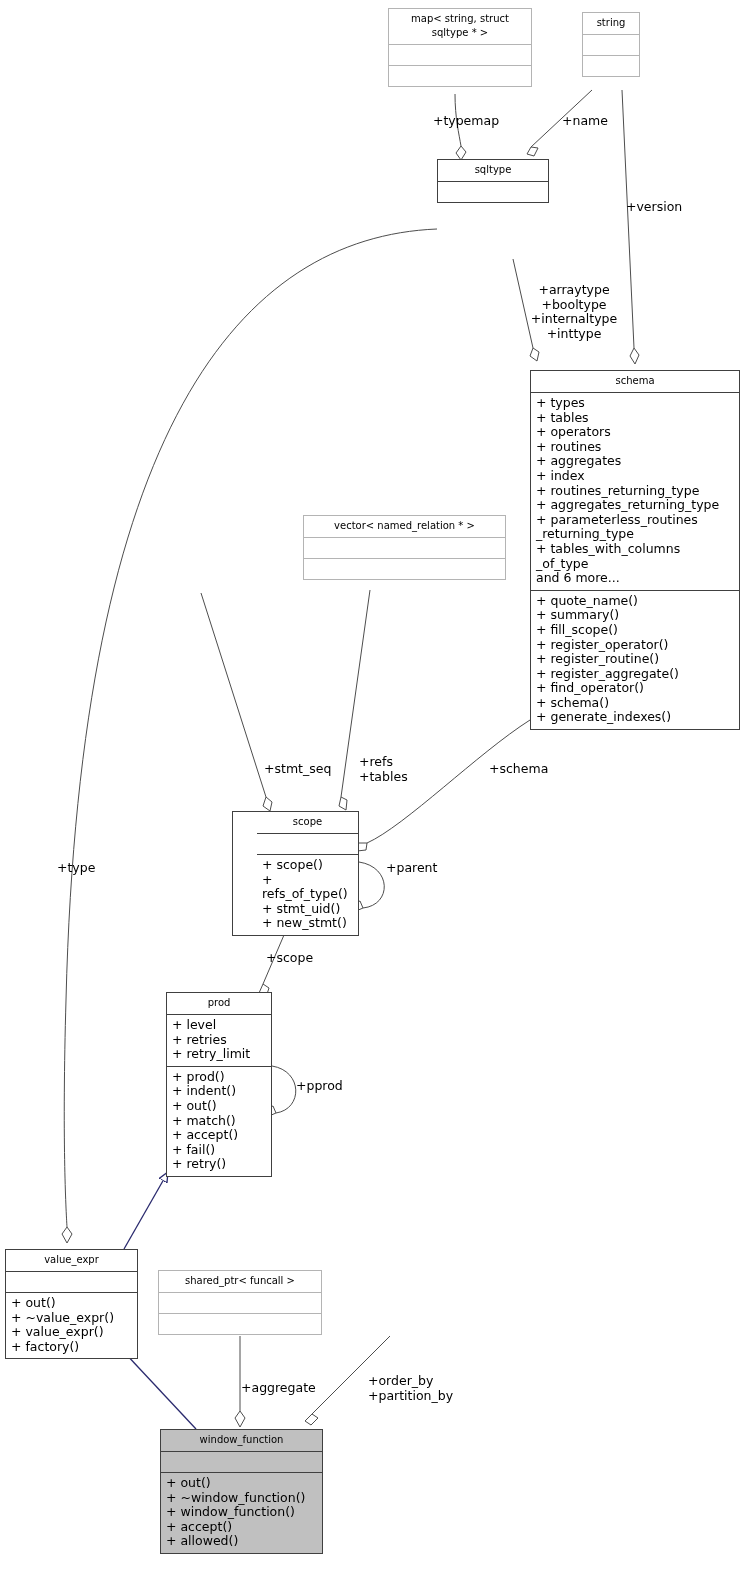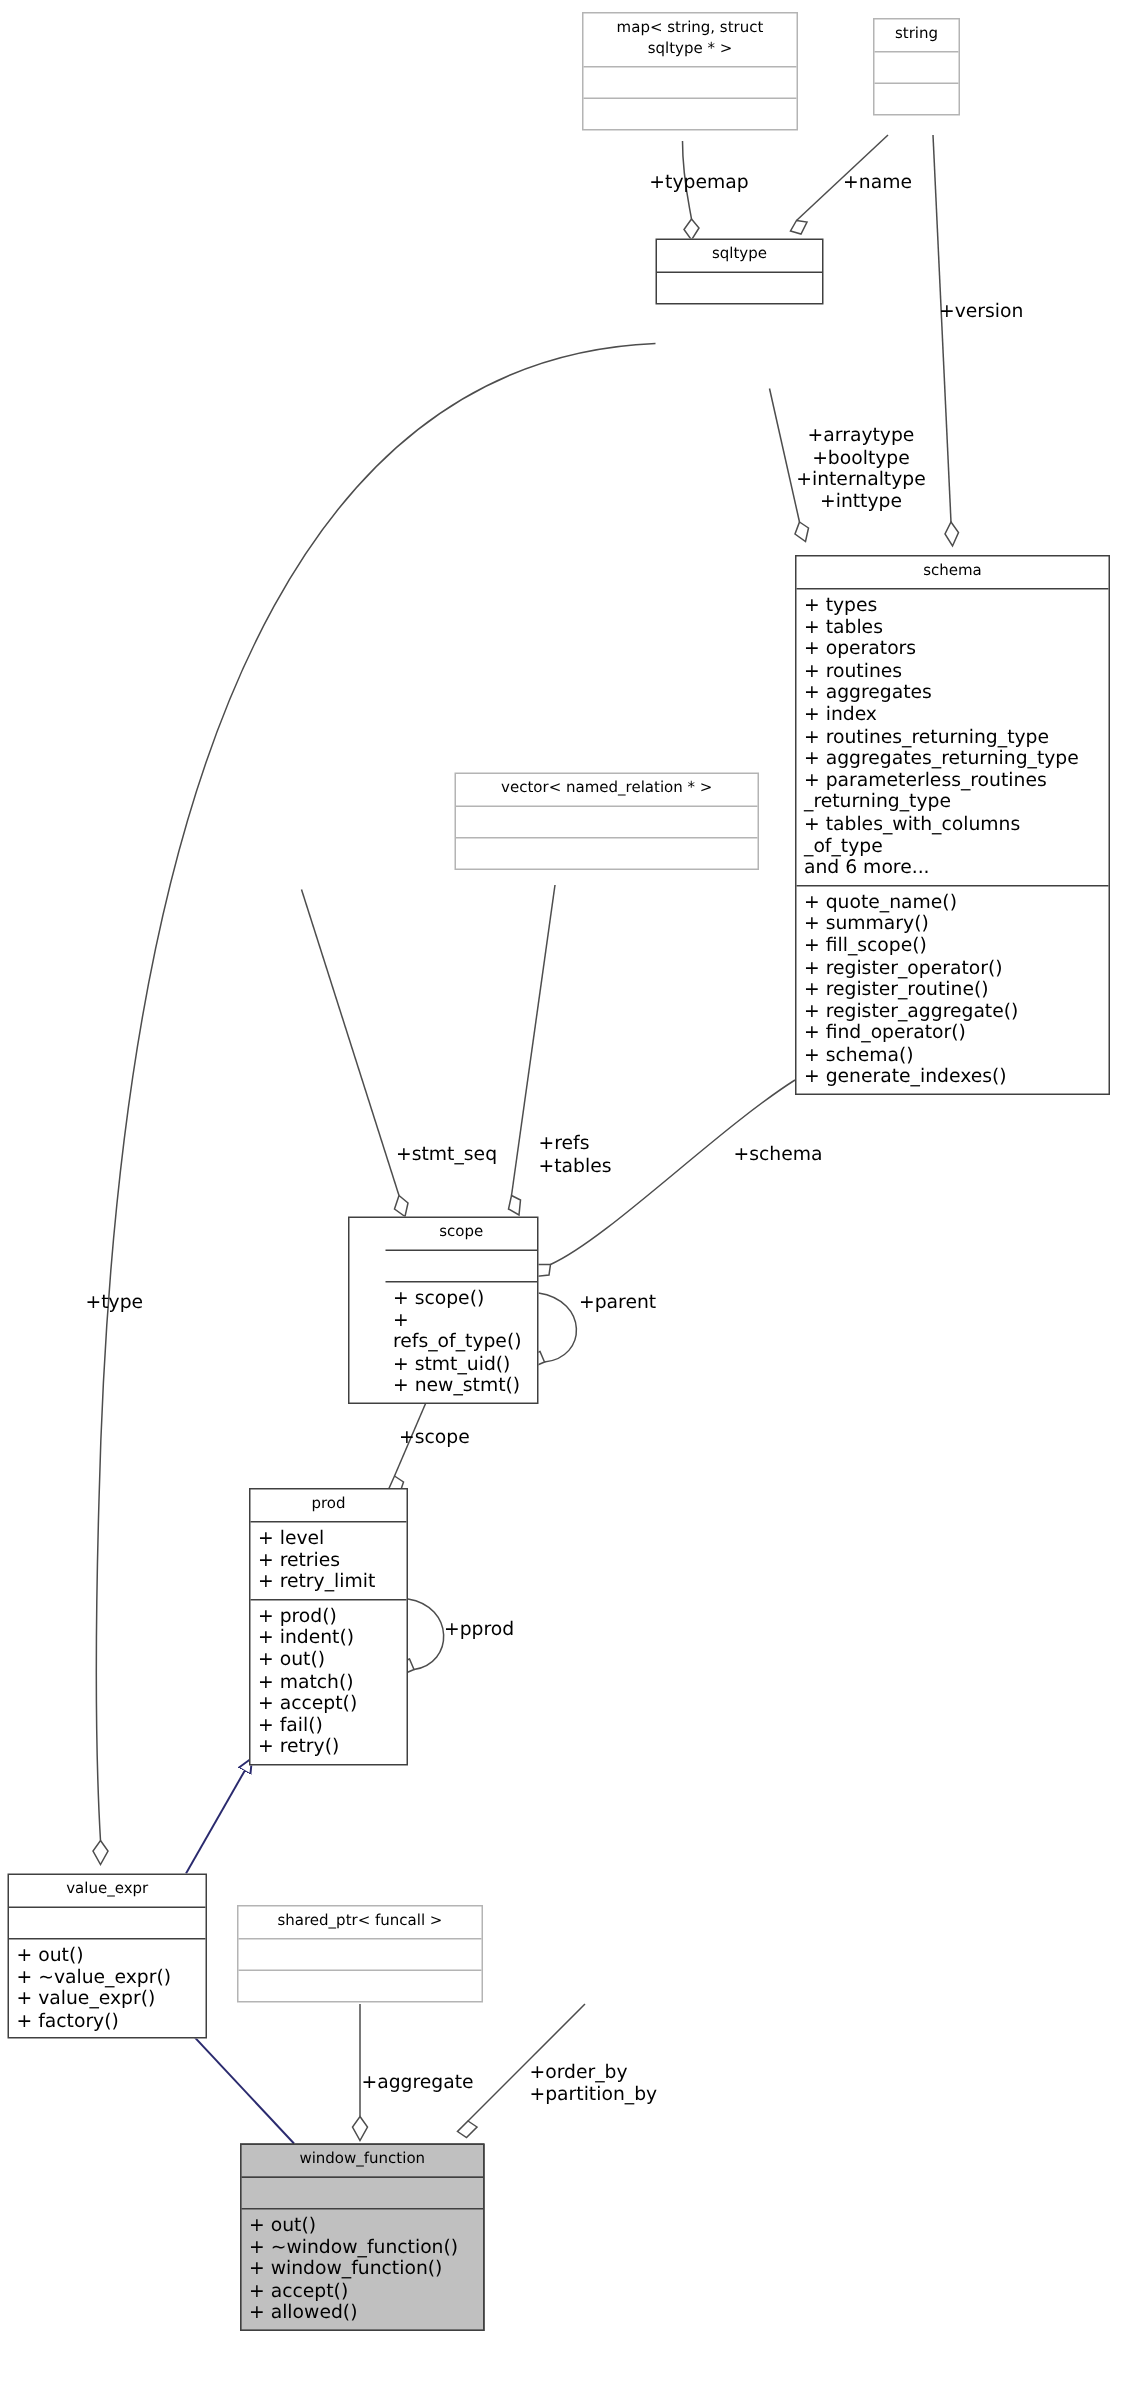--- a/index.html
+++ b/index.html
@@ -26,21 +26,21 @@
 
   
   .plain{border:1px solid #b4b4b4;}
   .plain .sec + .sec{border-top:1px solid #b4b4b4;}
 
   
   .key{border:1.6px solid #404040;}
   .key .sec + .sec{border-top:1.4px solid #404040;}
 
   
-  .focus{background:#000000;}
+  .focus{background:#6d28d9;}
   .focus .sec{background:#c0c0c0;}
 
   
   .elabel{
     position:absolute;font-size:12.5px;line-height:14.5px;color:#000;
     white-space:pre-line;
   }
   .elabel.c{text-align:center;}
 </style>
 </head>
@@ -115,21 +115,21 @@
 +inttype</div>
   <div class="elabel" style="left:57px;top:861px;width:80px;">+type</div>
   <div class="elabel" style="left:264px;top:762px;width:100px;">+stmt_seq</div>
   <div class="elabel" style="left:359px;top:755px;width:80px;">+refs
 +tables</div>
   <div class="elabel" style="left:489px;top:762px;width:110px;">+schema</div>
   <div class="elabel" style="left:386px;top:861px;width:90px;">+parent</div>
   <div class="elabel" style="left:266px;top:951px;width:90px;">+scope</div>
   <div class="elabel" style="left:296px;top:1079px;width:90px;">+pprod</div>
   <div class="elabel" style="left:241px;top:1381px;width:110px;">+aggregate</div>
-  <div class="elabel" style="left:353px;top:1374px;width:130px;">+order_by
+  <div class="elabel" style="left:368px;top:1374px;width:130px;">+order_by
 +partition_by</div>
 
   <div class="node plain" style="left:388px;top:8px;width:144px;">
     <div class="sec title">map&lt; string, struct
 sqltype * &gt;</div>
     <div class="sec attrs empty"></div>
     <div class="sec ops empty"></div>
   </div>
 
   <div class="node plain" style="left:582px;top:12px;width:58px;">

